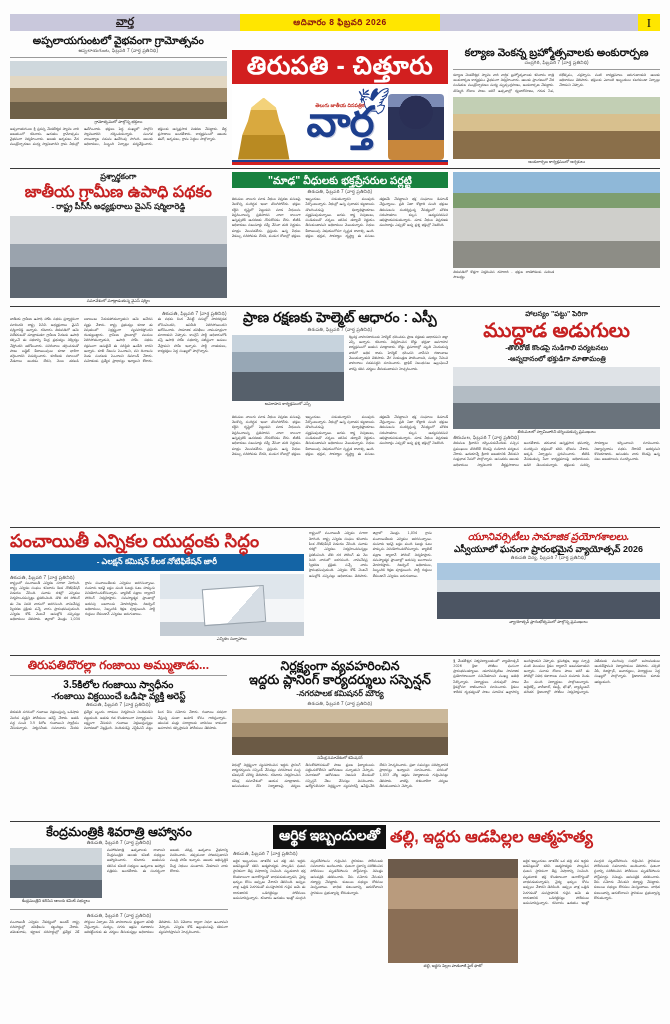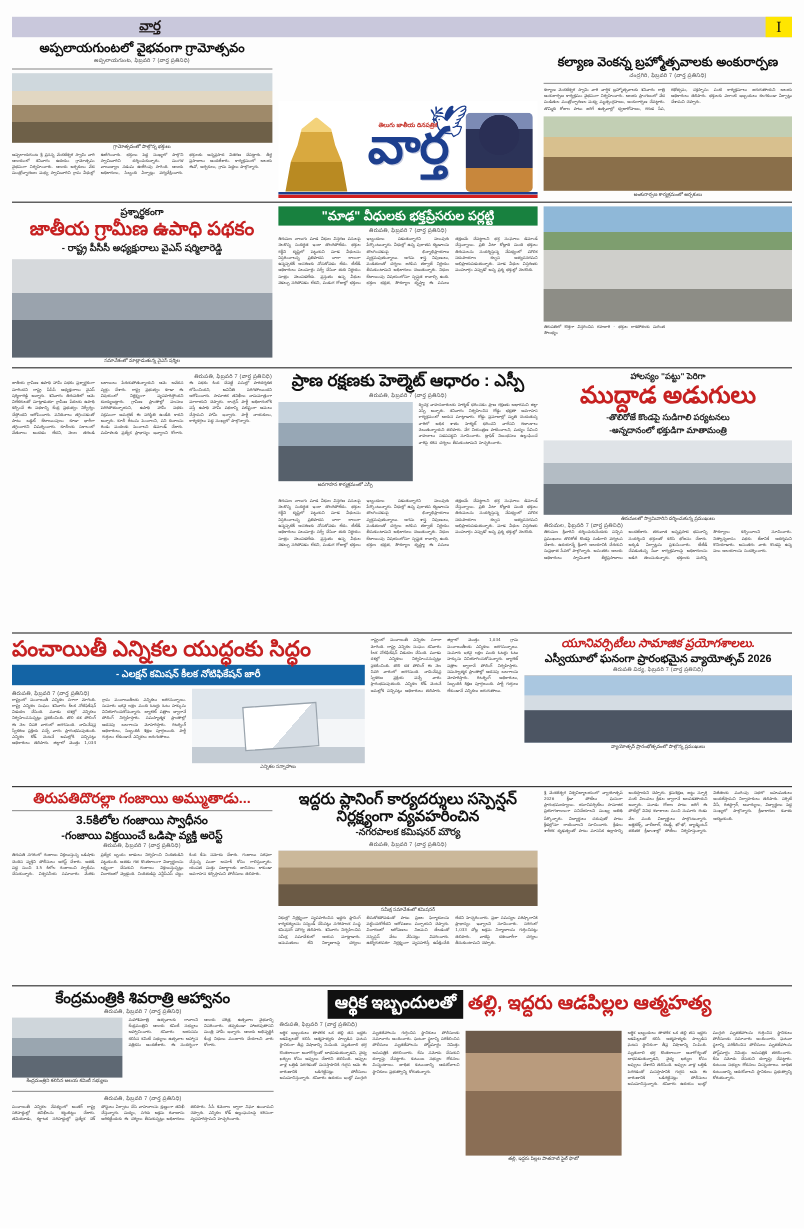--- a/index.html
+++ b/index.html
@@ -209,38 +209,40 @@
     padding: 2px 6px; white-space: nowrap;
   }
 </style>
 </head>
 <body>
 
 <div class="page">
 
   <div class="topbar">
     <div class="topbar-left">వార్త</div>
+    <div class="topbar-date">ఆదివారం 8 ఫిబ్రవరి 2026</div>
     <div class="topbar-fill"></div>
     <div class="topbar-page">I</div>
   </div>
 
   <div class="band" style="margin-top:4px;align-items:flex-end;">
 
     <div class="colL">
       <div class="hl hl-sm">అప్పలాయగుంటలో వైభవంగా గ్రామోత్సవం</div>
       <div class="byline">అప్పలాయగుంట, ఫిబ్రవరి 7 (వార్త ప్రతినిధి)</div>
       <div class="rule-thin"></div>
       <div class="photo ph-crowd" style="height:58px;"></div>
       <div class="cap">గ్రామోత్సవంలో పాల్గొన్న భక్తులు</div>
       <div class="body-text cols3" style="height:38px;margin-top:2px;">అప్పలాయగుంట శ్రీ ప్రసన్న వేంకటేశ్వర స్వామి వారి ఆలయంలో శనివారం ఉదయం గ్రామోత్సవం వైభవంగా నిర్వహించారు. ఆలయ అర్చకులు వేద మంత్రోచ్ఛారణల మధ్య స్వామివారిని గ్రామ వీధుల్లో ఊరేగించారు. భక్తులు పెద్ద సంఖ్యలో పాల్గొని స్వామివారిని దర్శించుకున్నారు. మంగళ వాయిద్యాల నడుమ ఊరేగింపు సాగింది. ఆలయ అధికారులు, సిబ్బంది ఏర్పాట్లు పర్యవేక్షించారు. భక్తులకు అన్నప్రసాద వితరణ చేపట్టారు. తీర్థ ప్రసాదాలు అందజేశారు. కార్యక్రమంలో ఆలయ ఈవో, అర్చకులు, గ్రామ పెద్దలు పాల్గొన్నారు.</div>
     </div>
 
     <div class="gap"></div>
 
     <div class="colC" style="width:218px;">
+      <div class="np-red">తిరుపతి - చిత్తూరు</div>
       <div class="np-body">
         <div class="np-gopuram"></div>
         <div class="np-deity"></div>
         <div class="np-bird">🕊</div>
         <div class="np-tag">తెలుగు జాతీయ దినపత్రిక</div>
         <div class="np-word">వార్త</div>
       </div>
       <div class="np-stripe"></div>
     </div>
 
@@ -371,22 +373,22 @@
       <div class="rule-thin"></div>
       <div class="hl" style="font-size:10px;">3.5కిలోల గంజాయి స్వాధీనం</div>
       <div class="hl" style="font-size:9px;margin-top:1px;">-గంజాయి విక్రయించే ఒడిషా వ్యక్తి అరెస్ట్</div>
       <div class="byline">తిరుపతి, ఫిబ్రవరి 7 (వార్త ప్రతినిధి)</div>
       <div class="body-text cols3" style="height:96px;margin-top:2px;">తిరుపతి నగరంలో గంజాయి విక్రయిస్తున్న ఒడిషాకు చెందిన వ్యక్తిని పోలీసులు అరెస్ట్ చేశారు. అతడి వద్ద నుంచి 3.5 కిలోల గంజాయిని స్వాధీనం చేసుకున్నారు. విశ్వసనీయ సమాచారం మేరకు ప్రత్యేక బృందం దాడులు నిర్వహించి నిందితుడిని పట్టుకుంది. అతడు గత కొంతకాలంగా విద్యార్థులను లక్ష్యంగా చేసుకుని గంజాయి విక్రయిస్తున్నట్లు విచారణలో వెల్లడైంది. నిందితుడిపై ఎన్డీపీఎస్ చట్టం కింద కేసు నమోదు చేశారు. గంజాయి సరఫరా చేస్తున్న ముఠా ఆచూకీ కోసం గాలిస్తున్నారు. యువత మత్తు పదార్థాలకు బానిసలు కాకుండా అవగాహన కల్పిస్తామని పోలీసులు తెలిపారు.</div>
     </div>
 
     <div class="gap"></div>
 
     <div class="colC" style="width:218px;">
+      <div class="hl hl-md">నిర్లక్ష్యంగా వ్యవహరించిన</div>
       <div class="hl" style="font-size:13px;">ఇద్దరు ప్లానింగ్ కార్యదర్శులు సస్పెన్షన్</div>
-      <div class="hl hl-md">నిర్లక్ష్యంగా వ్యవహరించిన</div>
       <div class="subhl" style="font-size:8px;">-నగరపాలక కమిషనర్ మౌర్య</div>
       <div class="byline">తిరుపతి, ఫిబ్రవరి 7 (వార్త ప్రతినిధి)</div>
       <div class="photo ph-people" style="height:46px;margin-top:2px;"></div>
       <div class="cap">సమీక్ష సమావేశంలో కమిషనర్</div>
       <div class="body-text cols3" style="height:56px;margin-top:2px;">విధుల్లో నిర్లక్ష్యంగా వ్యవహరించిన ఇద్దరు ప్లానింగ్ కార్యదర్శులను సస్పెండ్ చేసినట్లు నగరపాలక సంస్థ కమిషనర్ మౌర్య తెలిపారు. శనివారం నిర్వహించిన సమీక్ష సమావేశంలో ఆయన మాట్లాడారు. అనుమతులు లేని నిర్మాణాలపై చర్యలు తీసుకోకపోవడంతో పాటు ప్రజల ఫిర్యాదులను పట్టించుకోలేదని ఆరోపణలు వచ్చాయని చెప్పారు. విచారణలో ఆరోపణలు నిజమని తేలడంతో సస్పెన్షన్ వేటు వేసినట్లు వివరించారు. ఉద్యోగులెవరూ నిర్లక్ష్యంగా వ్యవహరిస్తే ఉపేక్షించేది లేదని హెచ్చరించారు. ప్రజా సమస్యల పరిష్కారానికి ప్రాధాన్యం ఇవ్వాలని సూచించారు. నగరంలో 1,033 చోట్ల అక్రమ నిర్మాణాలను గుర్తించినట్లు తెలిపారు. వాటిపై దశలవారీగా చర్యలు తీసుకుంటామని చెప్పారు.</div>
     </div>
 
     <div class="gap"></div>
 
     <div class="colR" style="width:208px;">

